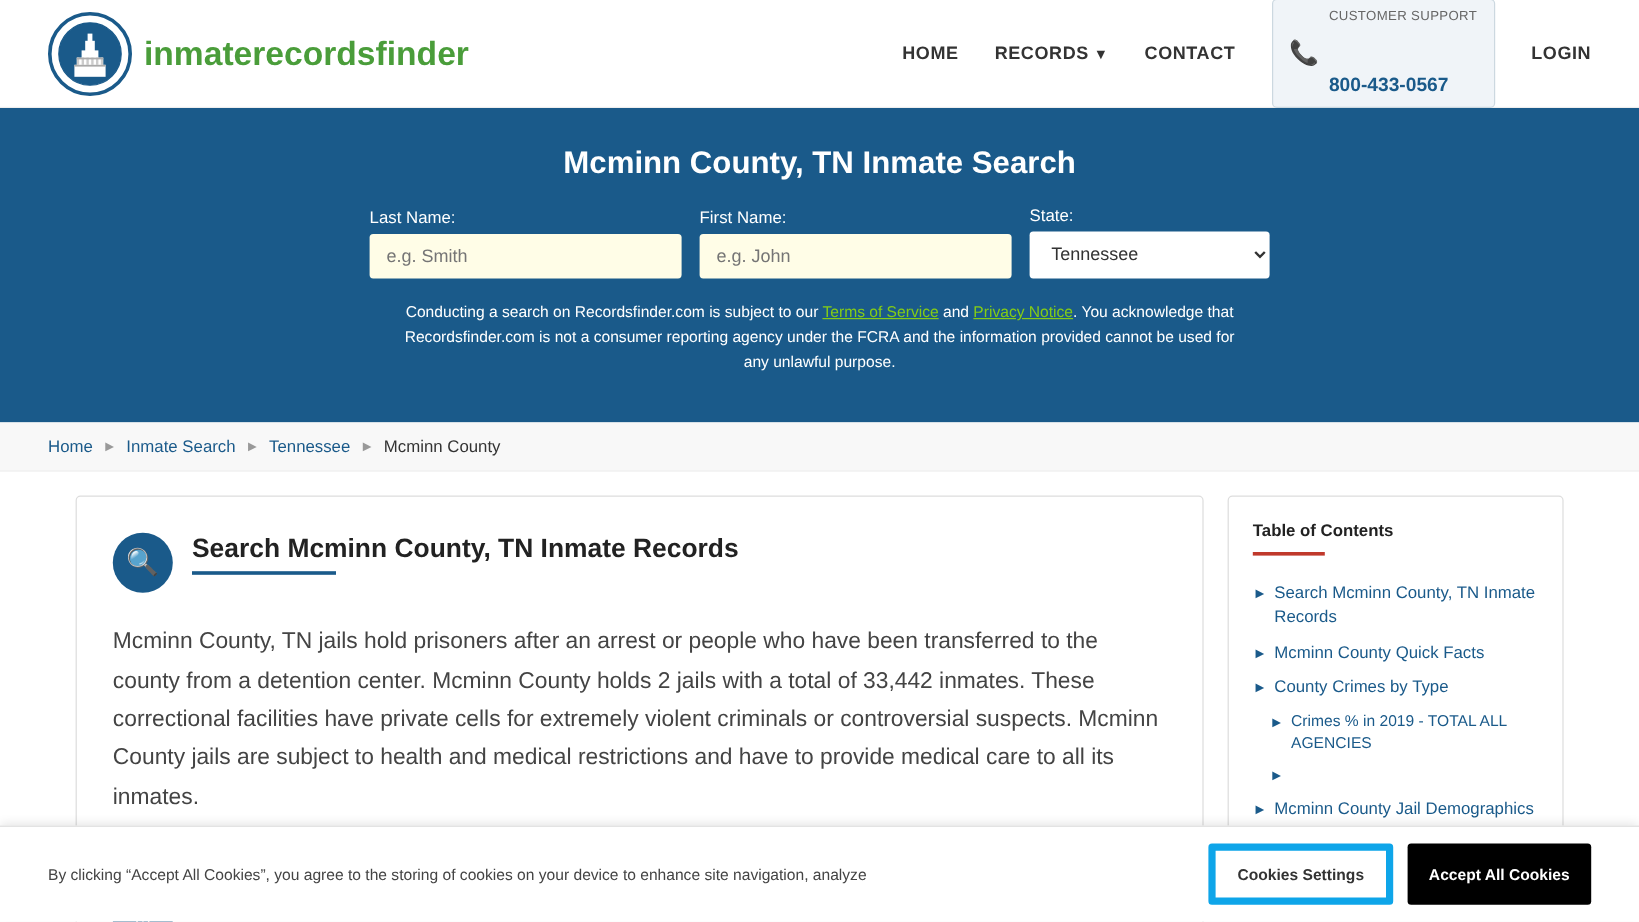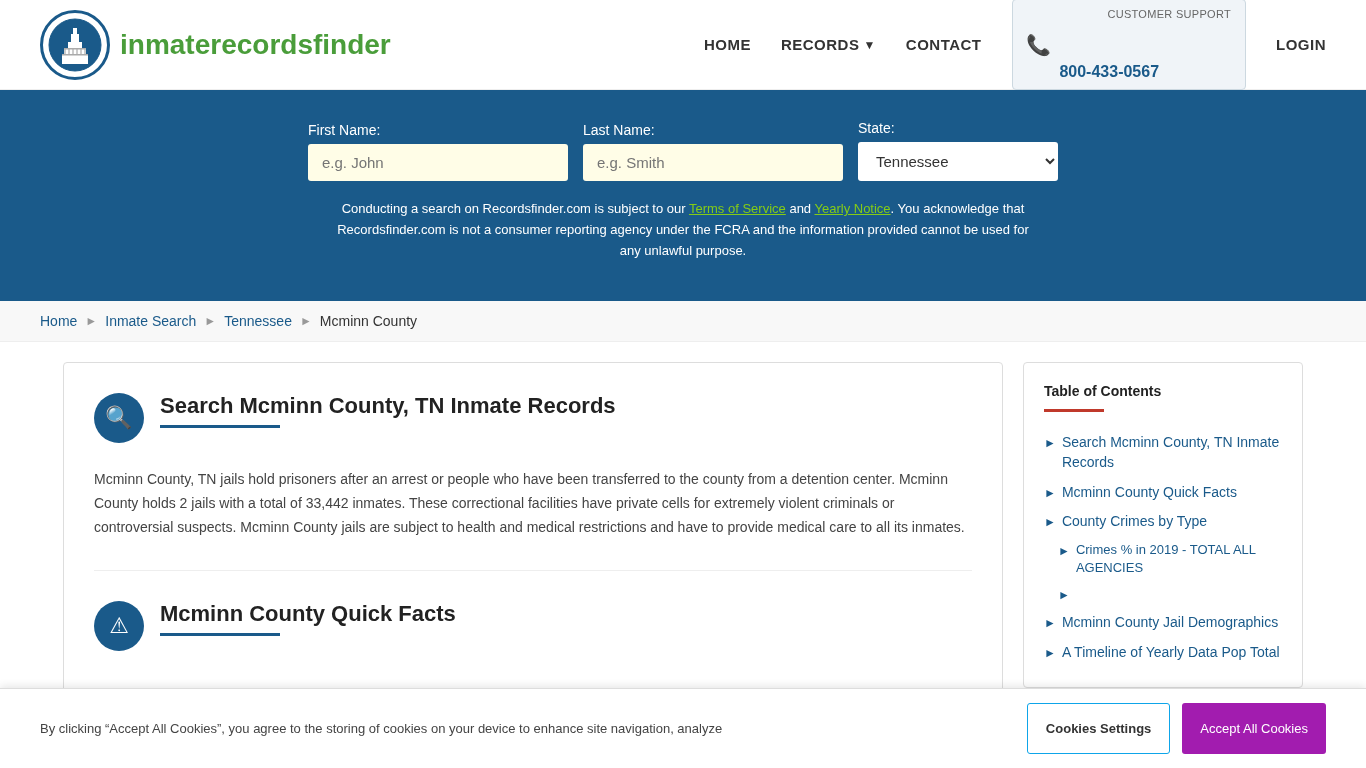--- a/index.html
+++ b/index.html
@@ -77,21 +77,20 @@
     }
     .support-icon {
       color: #1a5a8a;
       font-size: 20px;
     }
     .support-text {
       font-size: 11px;
       color: #666;
       text-transform: uppercase;
       letter-spacing: 0.3px;
-      margin-left: 48px;
     }
     .support-number {
       font-size: 16px;
       font-weight: 700;
       color: #1a5a8a;
       margin-top: 43px;
     }
     .login-btn {
       font-size: 15px;
       font-weight: 700;
@@ -242,21 +241,21 @@
       color: #222;
       margin-bottom: 6px;
     }
     .section-underline {
       height: 3px;
       width: 120px;
       background: #1a5a8a;
     }
     .section-text {
       color: #444;
-      font-size: 14px;
+      font-size: 19px;
       line-height: 1.7;
       margin-top: 25px;
     }
 
     .section-block {
       padding-bottom: 30px;
       border-bottom: 1px solid #eee;
       margin-bottom: 30px;
     }
 
@@ -339,30 +338,30 @@
       display: flex;
       gap: 12px;
       flex-shrink: 0;
     }
     .cookie-settings-btn {
       padding: 10px 18px;
       background: #fff;
       color: #333;
       font-size: 13px;
       font-weight: 600;
-      border: 1px solid #0ea5e9;
+      border: 6px solid #0ea5e9;
       border-radius: 3px;
       cursor: pointer;
     }
     .cookie-accept-btn {
       padding: 18px 18px;
-      background: #a21caf;
+      background: #000000;
       color: #fff;
       font-size: 13px;
-      font-weight: 400;
+      font-weight: 700;
       border: none;
       border-radius: 3px;
       cursor: pointer;
     }
   </style>
 </head>
 <body>
 
 <header class="header">
   <div class="logo-area">
@@ -404,48 +403,49 @@
       <div>
         <div class="support-text">CUSTOMER SUPPORT</div>
         <div class="support-number">800-433-0567</div>
       </div>
     </div>
     <a class="nav-item login-btn">LOGIN</a>
   </nav>
 </header>
 
 <section class="hero">
+  <h1 class="hero-title">Mcminn County, TN Inmate Search</h1>
   <div class="search-form">
+    <div class="form-group">
+      <label class="form-label">Last Name:</label>
+      <input class="form-input" type="text" placeholder="e.g. Smith" style="">
+    </div>
     <div class="form-group">
       <label class="form-label">First Name:</label>
       <input class="form-input" type="text" placeholder="e.g. John" style="">
-    </div>
-    <div class="form-group">
-      <label class="form-label">Last Name:</label>
-      <input class="form-input" type="text" placeholder="e.g. Smith" style="">
     </div>
     <div class="form-group">
       <label class="form-label">State:</label>
       <select class="form-select">
         <option>Tennessee</option>
         <option>Alabama</option>
         <option>Alaska</option>
         <option>Arizona</option>
         <option>Arkansas</option>
         <option>California</option>
         <option>Colorado</option>
         <option>Florida</option>
         <option>Georgia</option>
         <option>Kentucky</option>
         <option>Texas</option>
       </select>
     </div>
   </div>
   <p class="hero-disclaimer">
-    Conducting a search on Recordsfinder.com is subject to our <a>Terms of Service</a> and <a>Yearly Notice</a>. You acknowledge that Recordsfinder.com is not a consumer reporting agency under the FCRA and the information provided cannot be used for any unlawful purpose.
+    Conducting a search on Recordsfinder.com is subject to our <a>Terms of Service</a> and <a>Privacy Notice</a>. You acknowledge that Recordsfinder.com is not a consumer reporting agency under the FCRA and the information provided cannot be used for any unlawful purpose.
   </p>
 </section>
 
 <nav class="breadcrumb">
   <a>Home</a>
   <span class="breadcrumb-sep">►</span>
   <a>Inmate Search</a>
   <span class="breadcrumb-sep">►</span>
   <a>Tennessee</a>
   <span class="breadcrumb-sep">►</span>

